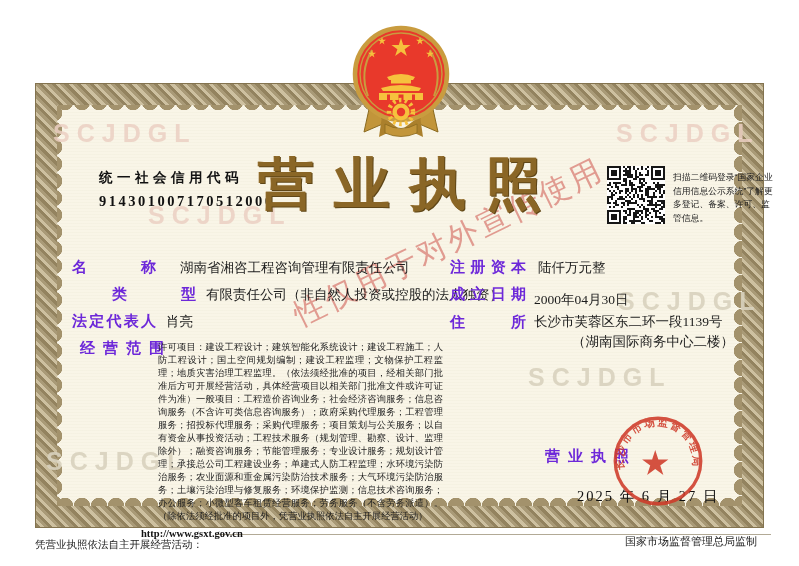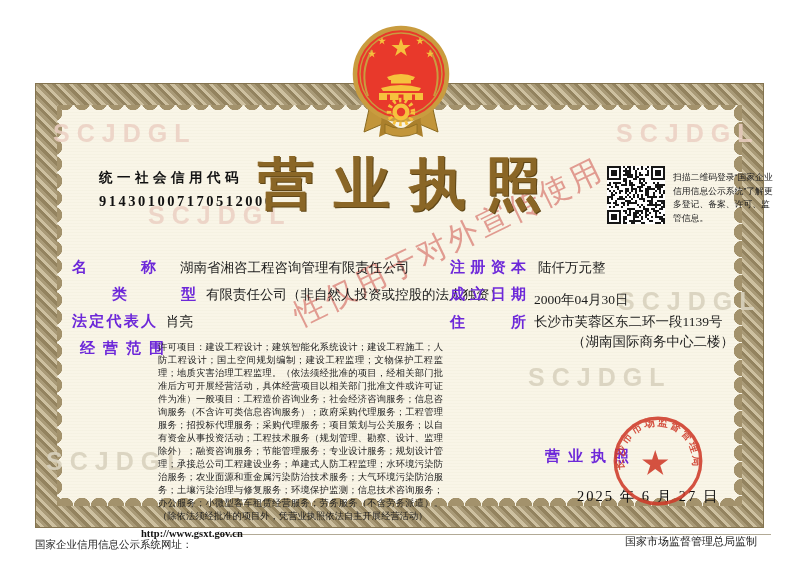--- a/index.html
+++ b/index.html
@@ -225,15 +225,15 @@
   </defs>
   <circle cx="50" cy="50" r="46.5" fill="none" stroke="#cf3b2a" stroke-width="3.6"></circle>
   <use href="#st" transform="translate(47 53) scale(15)" fill="#cf3b2a"></use>
   <text font-size="11.5" fill="#cf3b2a" font-weight="bold" letter-spacing="2.2" font-family="Liberation Sans, sans-serif">
     <textPath href="#sealArc" startOffset="4">长沙市市场监督管理局</textPath>
   </text>
 </svg>
 <div class="abs issue-date">2025 年 6 月 27 日</div>
 
 <div class="abs footer-rule"></div>
-<div class="abs footer-left">国家企业信用信息公示系统网址：</div>
+<div class="abs footer-left">凭营业执照依法自主开展经营活动：</div>
 <div class="abs footer-url">http://www.gsxt.gov.cn</div>
 <div class="abs footer-right">国家市场监督管理总局监制</div>
 
 </body></html>

